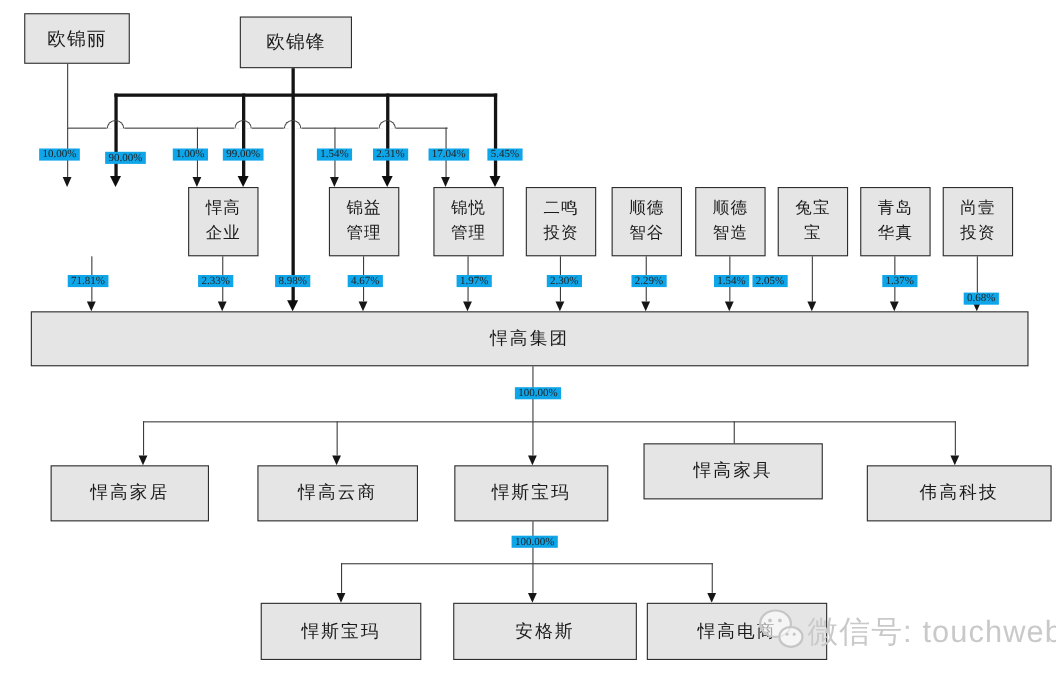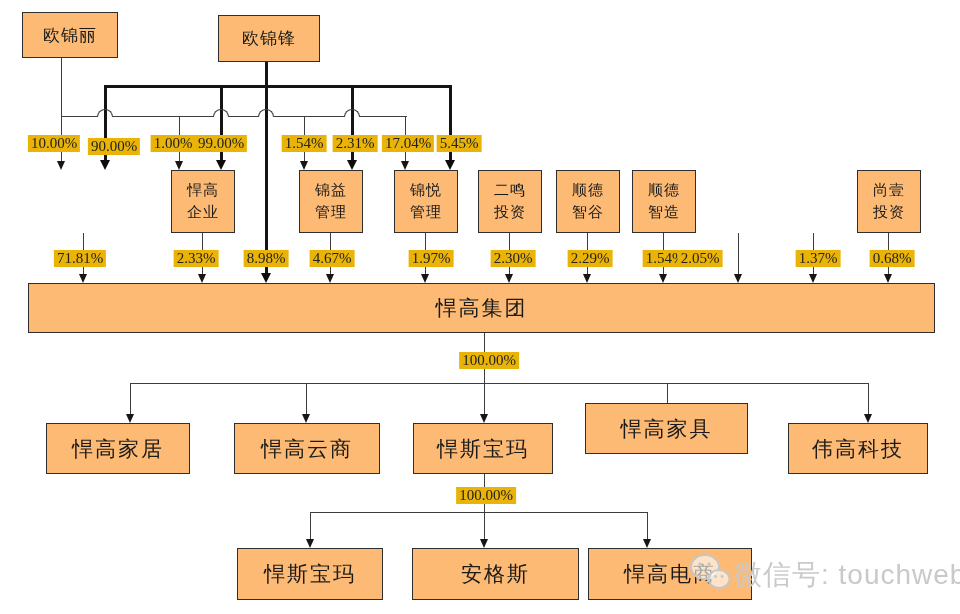--- a/index.html
+++ b/index.html
@@ -1,34 +1,34 @@
 <!DOCTYPE html>
 <html><head>
 <meta charset="utf-8">
 <style>
   html,body{margin:0;padding:0;background:#fff;}
   .canvas{position:relative;width:960px;height:614px;background:#fff;overflow:hidden;
           font-family:"Liberation Serif","DejaVu Serif",serif;color:#1a1a1a;}
-  .node{position:absolute;border:1.5px solid #2e2e2e;background:#fdba74;box-sizing:border-box;
+  .node{position:absolute;border:1.5px solid #2e2e2e;background:#e5e5e5;box-sizing:border-box;
         display:flex;align-items:center;justify-content:center;text-align:center;}
   .person{font-size:17px;letter-spacing:1px;}
   .small{font-size:15px;line-height:1.45;}
   .small .wrap{width:2.3em;word-break:break-all;letter-spacing:1px;}
-  .wide{font-size:21px;letter-spacing:2px;}
+  .wide{font-size:16px;letter-spacing:2px;}
   .vl{position:absolute;width:0;border-left:1.5px solid #3d3d3d;}
   .vl.th{border-left:3px solid #141414;}
   .hl{position:absolute;height:0;border-top:1.5px solid #3d3d3d;}
   .hl.th{border-top:3px solid #141414;}
   .arc{position:absolute;width:16px;height:8px;box-sizing:border-box;background:transparent;
        border:1.5px solid #3d3d3d;border-bottom:none;border-radius:8px 8px 0 0;}
   .arr{position:absolute;width:0;height:0;border-left:4px solid transparent;
        border-right:4px solid transparent;border-top:9px solid #161616;}
   .arr.big{border-left:5px solid transparent;border-right:5px solid transparent;
            border-top:10px solid #0d0d0d;}
-  .pct{position:absolute;transform:translateX(-50%);font-size:15px;background:#eab308;
+  .pct{position:absolute;transform:translateX(-50%);font-size:10px;background:#0ea5e9;
        padding:0 3px;z-index:5;white-space:nowrap;color:#222;}
   .wm-text{position:absolute;color:#c9c9c9;font-size:28px;z-index:9;white-space:nowrap;
        font-family:"Liberation Sans","DejaVu Sans",sans-serif;letter-spacing:1px;}
   .wm-icon{position:absolute;z-index:9;}
 </style>
 </head>
 <body>
 
 <div class="canvas">
 
@@ -88,20 +88,26 @@
       <span class="wrap">锦悦管理</span>
     </div>
   <div class="node small" style="left:478px;top:170px;width:64px;height:63px">
       <span class="wrap">二鸣投资</span>
     </div>
   <div class="node small" style="left:556px;top:170px;width:64px;height:63px">
       <span class="wrap">顺德智谷</span>
     </div>
   <div class="node small" style="left:632px;top:170px;width:64px;height:63px">
       <span class="wrap">顺德智造</span>
+    </div>
+  <div class="node small" style="left:707px;top:170px;width:64px;height:63px">
+      <span class="wrap">兔宝宝</span>
+    </div>
+  <div class="node small" style="left:782px;top:170px;width:64px;height:63px">
+      <span class="wrap">青岛华真</span>
     </div>
   <div class="node small" style="left:857px;top:170px;width:64px;height:63px">
       <span class="wrap">尚壹投资</span>
     </div>
 
   <div class="vl" style="left:83px;top:233px;height:41px"></div>
   <div class="vl" style="left:202px;top:233px;height:41px"></div>
   <div class="vl" style="left:330px;top:233px;height:41px"></div>
   <div class="vl" style="left:425px;top:233px;height:41px"></div>
   <div class="vl" style="left:509px;top:233px;height:41px"></div>
@@ -125,21 +131,21 @@
   <div class="pct" style="left:80px;top:250px">71.81%</div>
   <div class="pct" style="left:196px;top:250px">2.33%</div>
   <div class="pct" style="left:266px;top:250px">8.98%</div>
   <div class="pct" style="left:332px;top:250px">4.67%</div>
   <div class="pct" style="left:431px;top:250px">1.97%</div>
   <div class="pct" style="left:513px;top:250px">2.30%</div>
   <div class="pct" style="left:590px;top:250px">2.29%</div>
   <div class="pct" style="left:665px;top:250px">1.54%</div>
   <div class="pct" style="left:700px;top:250px">2.05%</div>
   <div class="pct" style="left:818px;top:250px">1.37%</div>
-  <div class="pct" style="left:892px;top:250px">0.68%</div>
+  <div class="pct" style="left:892px;top:266px">0.68%</div>
 
   <div class="node wide" style="left:28px;top:283px;width:907px;height:50px">
     <span>悍高集团</span>
   </div>
 
   <div class="vl" style="left:484px;top:333px;height:50px"></div>
   <div class="pct" style="left:489px;top:352px">100.00%</div>
   <div class="hl" style="left:130px;top:383px;width:739px"></div>
   <div class="vl" style="left:130px;top:383px;height:31px"></div>
   <div class="vl" style="left:306px;top:383px;height:31px"></div>
@@ -157,21 +163,21 @@
     </div>
   <div class="node wide" style="left:234px;top:423px;width:146px;height:51px">
       <span>悍高云商</span>
     </div>
   <div class="node wide" style="left:413px;top:423px;width:140px;height:51px">
       <span>悍斯宝玛</span>
     </div>
   <div class="node wide" style="left:585px;top:403px;width:163px;height:51px">
       <span>悍高家具</span>
     </div>
-  <div class="node wide" style="left:788px;top:423px;width:140px;height:51px">
+  <div class="node wide" style="left:788px;top:423px;width:168px;height:51px">
       <span>伟高科技</span>
     </div>
 
   <div class="vl" style="left:484px;top:474px;height:38px"></div>
   <div class="pct" style="left:486px;top:487px">100.00%</div>
   <div class="hl" style="left:310px;top:512px;width:338px"></div>
   <div class="vl" style="left:310px;top:512px;height:27px"></div>
   <div class="vl" style="left:484px;top:512px;height:27px"></div>
   <div class="vl" style="left:647px;top:512px;height:27px"></div>
   <div class="arr" style="left:306px;top:539px"></div>

